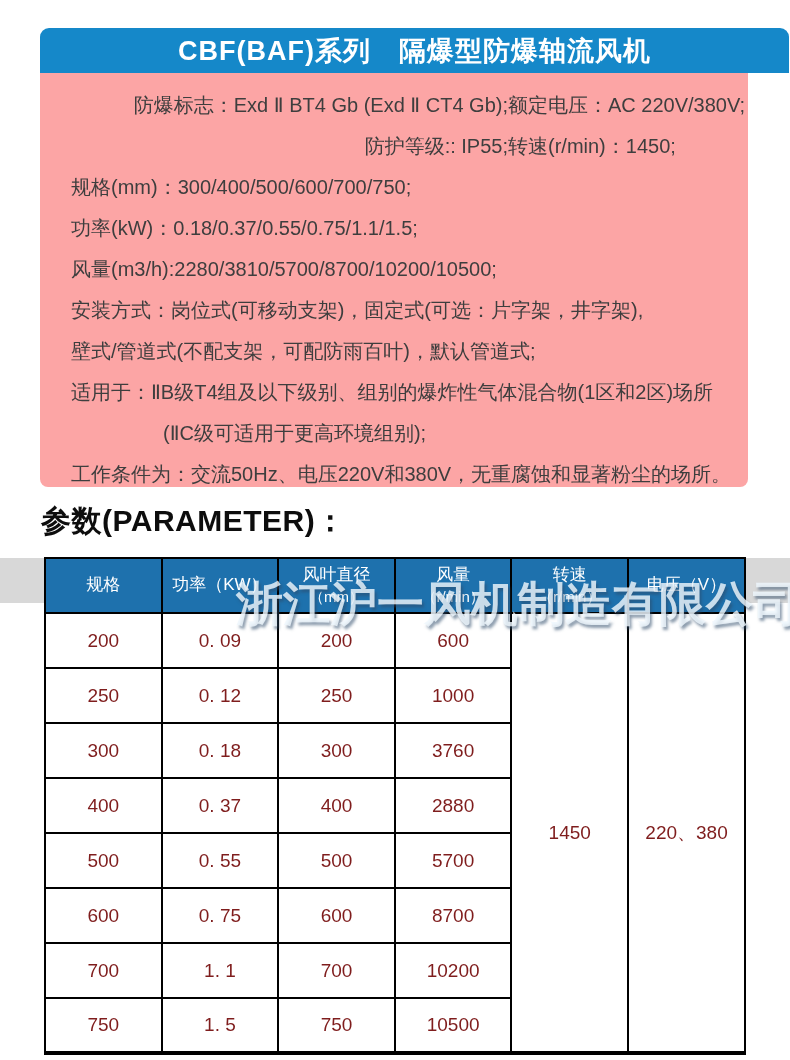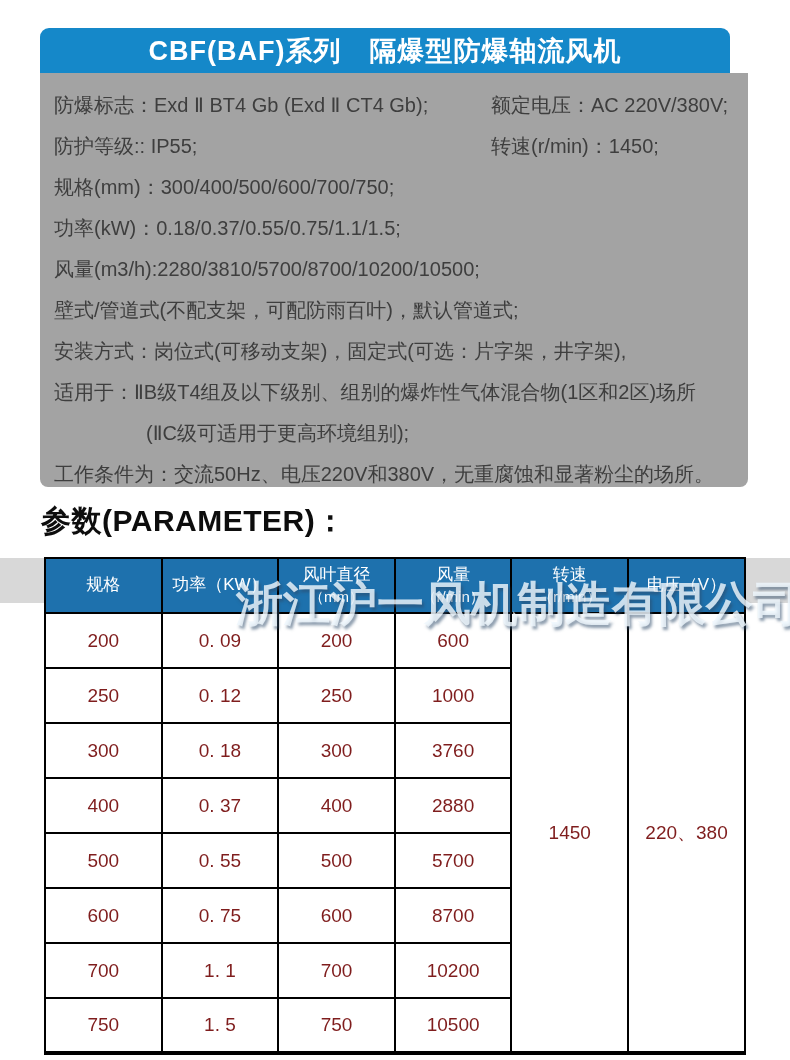--- a/index.html
+++ b/index.html
@@ -9,37 +9,38 @@
     width: 790px; height: 1060px;
     overflow: hidden;
     background: #ffffff;
     font-family: "Liberation Sans", sans-serif;
     color: #3e3e3e;
   }
 
   
   .banner {
     position: absolute; left: 40px; top: 28px;
-    width: 690px; height: 45px;
+    width: 749px; height: 45px;
     background: #1588c9;
     border-radius: 9px 9px 0 0;
     display: flex; align-items: center; justify-content: center;
     color: #ffffff; font-size: 27px; font-weight: bold;
     letter-spacing: 1px;
   }
 
   
   .spec-card {
     position: absolute; left: 40px; top: 73px;
     width: 708px; height: 414px;
-    background: #a3a3a3;
+    background: #fca5a5;
     border-radius: 0 0 8px 8px;
-    padding: 12px 0 0 14px;
+    padding: 12px 0 0 31px;
     font-size: 20px; line-height: 41px;
     color: #3e3e3e;
+    text-align: right;
   }
   .spec-row { display: flex; height: 41px; align-items: center; }
   .spec-row .left  { width: 437px; }
   .spec-line { height: 41px; display: flex; align-items: center; }
   .spec-line.indent { padding-left: 92px; }
 
   
   .section-heading {
     position: absolute; left: 41px; top: 501px;
     font-size: 30px; font-weight: bold; color: #0d0d0d;
@@ -110,22 +111,22 @@
     <span class="left">防爆标志：Exd Ⅱ BT4 Gb (Exd Ⅱ CT4 Gb);</span>
     <span class="right">额定电压：AC 220V/380V;</span>
   </div>
   <div class="spec-row">
     <span class="left">防护等级:: IP55;</span>
     <span class="right">转速(r/min)：1450;</span>
   </div>
   <div class="spec-line">规格(mm)：300/400/500/600/700/750;</div>
   <div class="spec-line">功率(kW)：0.18/0.37/0.55/0.75/1.1/1.5;</div>
   <div class="spec-line">风量(m3/h):2280/3810/5700/8700/10200/10500;</div>
+  <div class="spec-line">安装方式：岗位式(可移动支架)，固定式(可选：片字架，井字架),</div>
   <div class="spec-line">壁式/管道式(不配支架，可配防雨百叶)，默认管道式;</div>
-  <div class="spec-line">安装方式：岗位式(可移动支架)，固定式(可选：片字架，井字架),</div>
   <div class="spec-line">适用于：ⅡB级T4组及以下级别、组别的爆炸性气体混合物(1区和2区)场所</div>
   <div class="spec-line indent">(ⅡC级可适用于更高环境组别);</div>
   <div class="spec-line">工作条件为：交流50Hz、电压220V和380V，无重腐蚀和显著粉尘的场所。</div>
 </div>
 
 <div class="section-heading">参数(PARAMETER)：</div>
 
 <div class="grey-band"></div>
 
 <table class="param-table">

